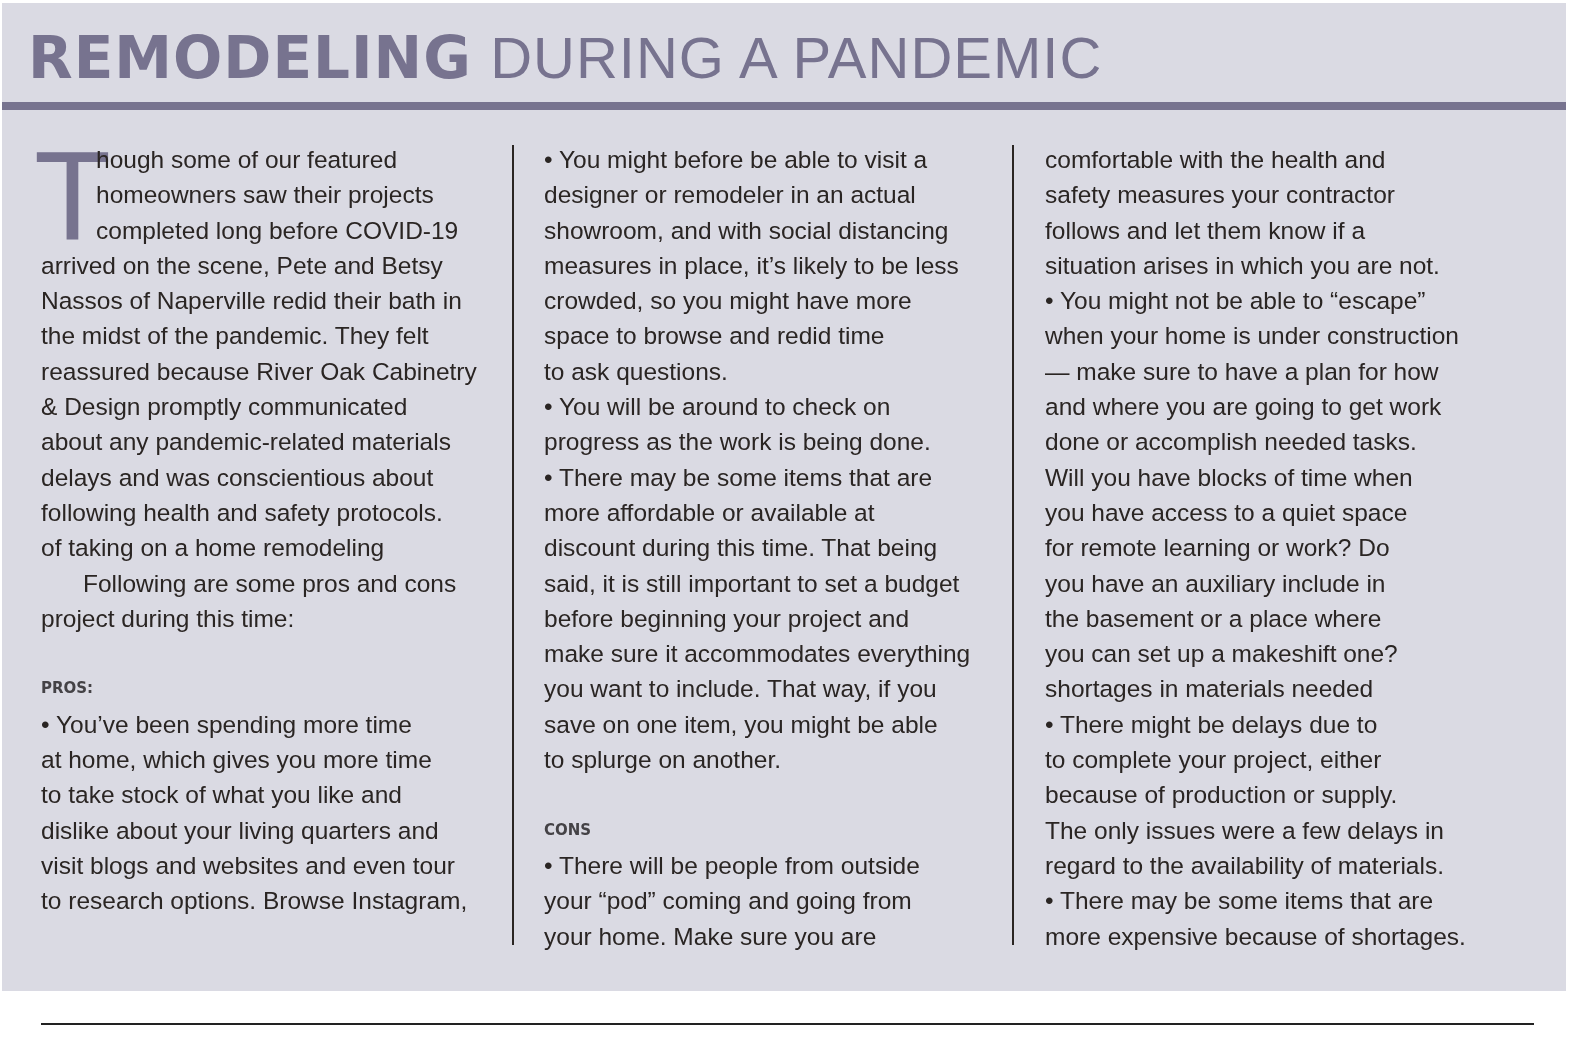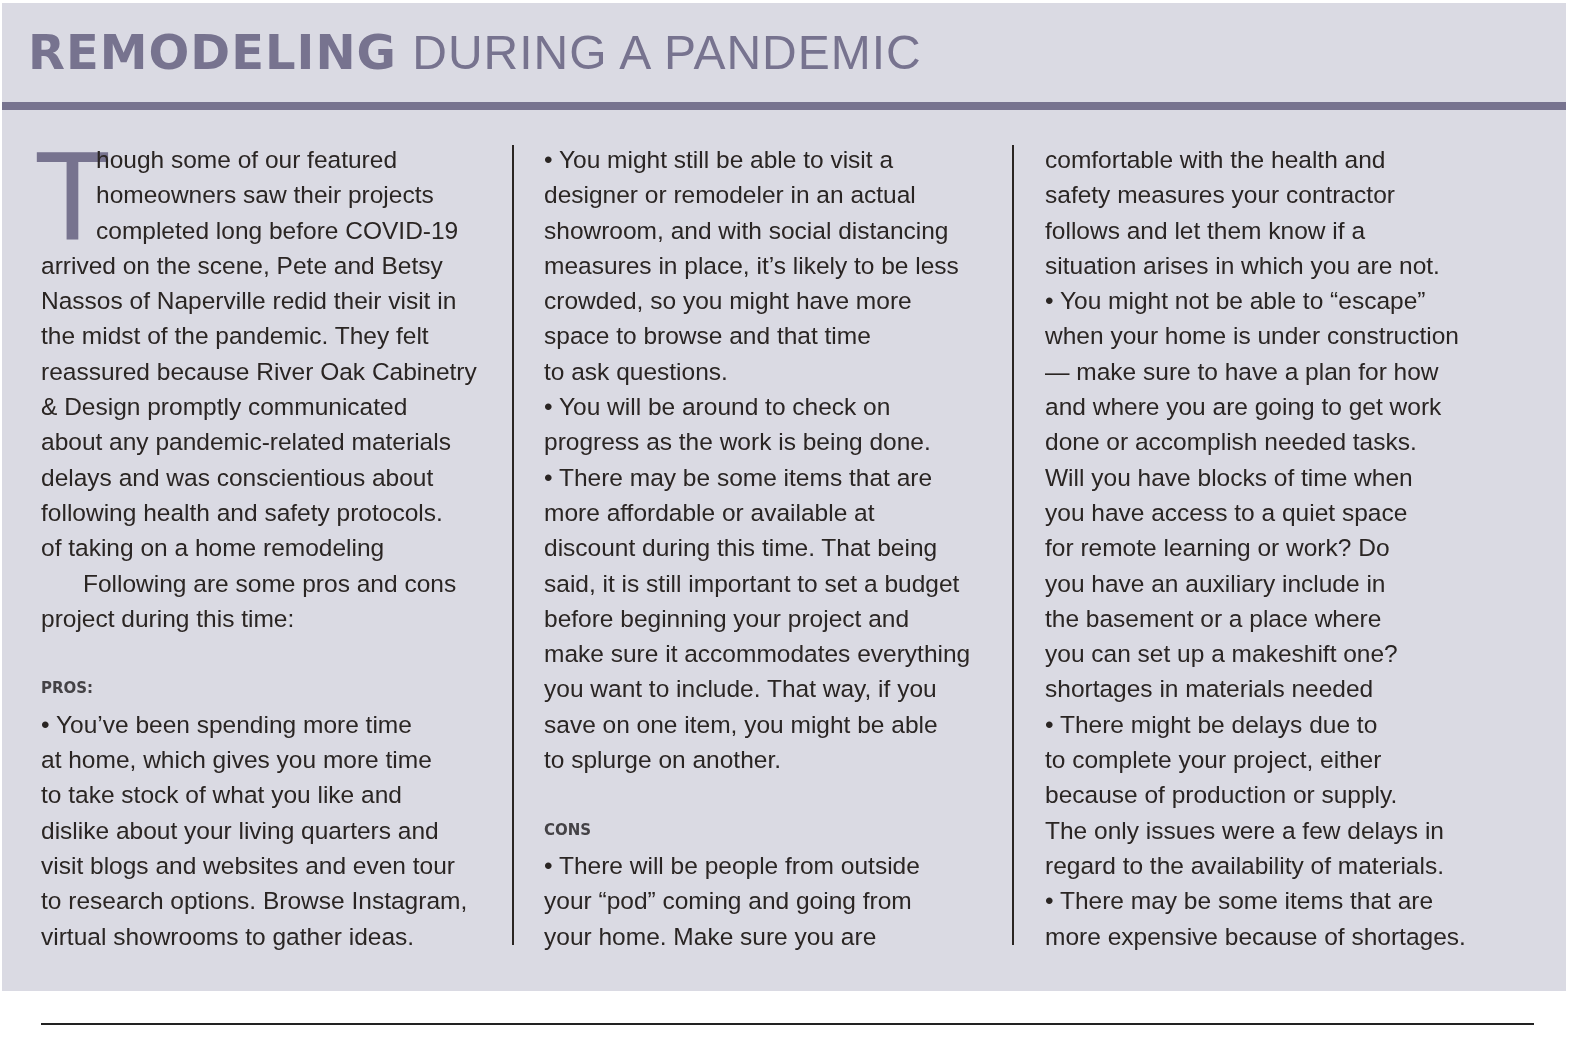--- a/index.html
+++ b/index.html
@@ -1,18 +1,18 @@
 <!DOCTYPE html>
 <html><head>
 <meta charset="utf-8">
 <style>
   html, body { margin: 0; padding: 0; background: #ffffff; }
   body { width: 1578px; height: 1042px; position: relative; overflow: hidden; font-family: "DejaVu Sans", sans-serif; }
   .panel { position: absolute; left: 2px; top: 3px; width: 1564px; height: 988px; background: #dadae3; }
-  .title { position: absolute; left: 26px; top: 16px; font-size: 48px; line-height: 66px; color: #77738f; white-space: nowrap; letter-spacing: 0px; }
+  .title { position: absolute; left: 26px; top: 22px; font-size: 58px; line-height: 66px; color: #77738f; white-space: nowrap; letter-spacing: 0px; }
   .title .bold { font-family: "DejaVu Sans", sans-serif; font-weight: bold; letter-spacing: 1px; }
   .title .light { font-family: "Liberation Sans", sans-serif; font-weight: normal; color: #77738f; -webkit-text-stroke: 0; letter-spacing: 1px; }
   .title-rule { position: absolute; left: 0; top: 99px; width: 1564px; height: 8px; background: #77738f; }
   .col { position: absolute; top: 142px; font-family: "Liberation Sans", sans-serif; font-size: 24.5px; line-height: 35.3px; color: #2a2523; }
   .col .line { display: block; white-space: nowrap; height: 35.3px; }
   .col .indent { padding-left: 42px; }
   .col .drop-indent { padding-left: 55px; }
   .col .heading { font-weight: bold; color: #444246; font-family: "DejaVu Sans", sans-serif; font-size: 15px; }
   .col .spacer { display: block; height: 35.3px; }
   .c1 { left: 41px; width: 460px; }
@@ -35,48 +35,47 @@
   <div class="title-rule"></div>
 </div>
 
 <div class="dropcap">T</div>
 
 <div class="col c1" id="col1">
     <span class="line drop-indent">hough some of our featured</span>
     <span class="line drop-indent">homeowners saw their projects</span>
     <span class="line drop-indent">completed long before COVID-19</span>
     <span class="line">arrived on the scene, Pete and Betsy</span>
-    <span class="line">Nassos of Naperville redid their visit in</span>
+    <span class="line">Nassos of Naperville redid their bath in</span>
     <span class="line">the midst of the pandemic. They felt</span>
     <span class="line">reassured because River Oak Cabinetry</span>
     <span class="line">&amp; Design promptly communicated</span>
     <span class="line">about any pandemic-related materials</span>
     <span class="line">delays and was conscientious about</span>
     <span class="line">following health and safety protocols.</span>
     <span class="line">of taking on a home remodeling</span>
     <span class="line indent">Following are some pros and cons</span>
     <span class="line">project during this time:</span>
     <span class="spacer"></span>
     <span class="line heading">PROS:</span>
     <span class="line">• You’ve been spending more time</span>
     <span class="line">at home, which gives you more time</span>
     <span class="line">to take stock of what you like and</span>
     <span class="line">dislike about your living quarters and</span>
     <span class="line">visit blogs and websites and even tour</span>
     <span class="line">to research options. Browse Instagram,</span>
-    <span class="line">virtual showrooms to gather ideas.</span>
   </div>
 <div class="vrule vr1"></div>
 <div class="col c2" id="col2">
-    <span class="line">• You might still be able to visit a</span>
+    <span class="line">• You might before be able to visit a</span>
     <span class="line">designer or remodeler in an actual</span>
     <span class="line">showroom, and with social distancing</span>
     <span class="line">measures in place, it’s likely to be less</span>
     <span class="line">crowded, so you might have more</span>
-    <span class="line">space to browse and that time</span>
+    <span class="line">space to browse and redid time</span>
     <span class="line">to ask questions.</span>
     <span class="line">• You will be around to check on</span>
     <span class="line">progress as the work is being done.</span>
     <span class="line">• There may be some items that are</span>
     <span class="line">more affordable or available at</span>
     <span class="line">discount during this time. That being</span>
     <span class="line">said, it is still important to set a budget</span>
     <span class="line">before beginning your project and</span>
     <span class="line">make sure it accommodates everything</span>
     <span class="line">you want to include. That way, if you</span>

